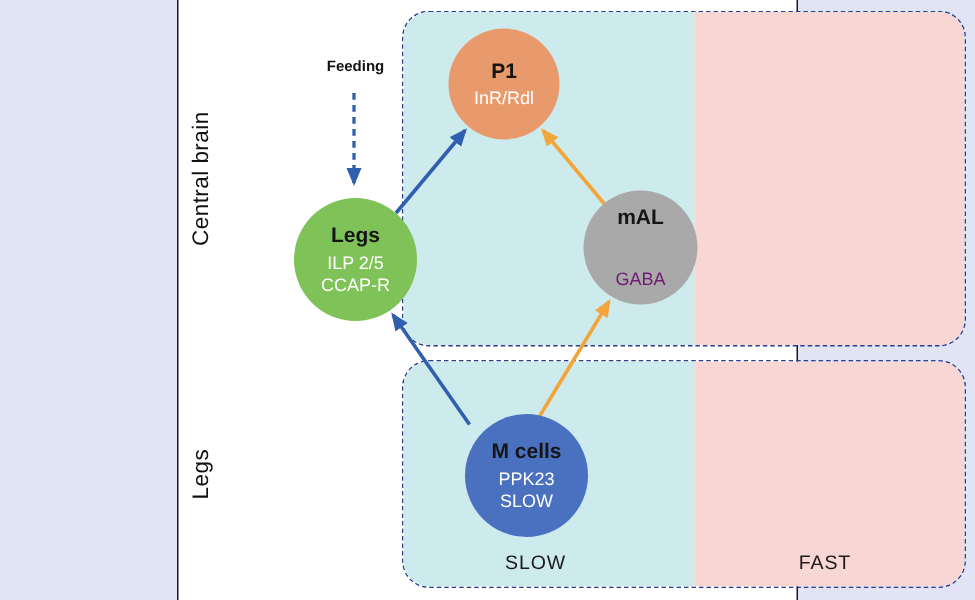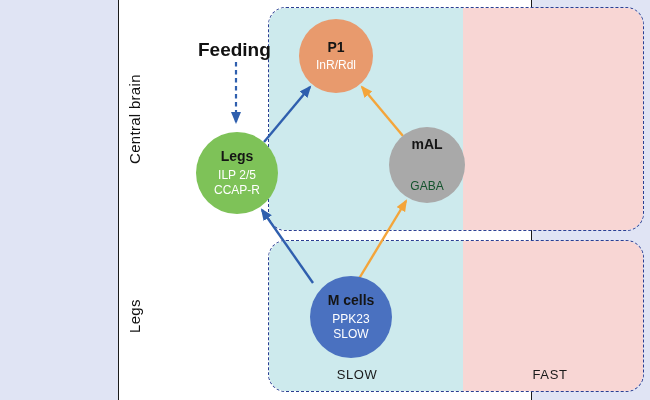--- a/index.html
+++ b/index.html
@@ -58,22 +58,23 @@
     letter-spacing: 0.6px;
     color: #1a1a1a;
   }
   .zone-slow { left: 33px; }
   .zone-fast { left: 226px; }
   
   .feeding-label {
     position: absolute;
     left: 198px; top: 39px;
     width: 78px;
+    text-align: center;
     font-weight: bold;
-    font-size: 19px;
+    font-size: 10px;
     color: #111;
   }
   
   .arrows {
     position: absolute;
     left: 0; top: 0;
     width: 650px; height: 400px;
     pointer-events: none;
   }
   
@@ -82,21 +83,21 @@
     border-radius: 50%;
     display: flex;
     flex-direction: column;
     align-items: center;
     justify-content: center;
     text-align: right;
     line-height: 1.25;
   }
   .node-title { font-weight: bold; font-size: 14px; color: #151515; margin-bottom: 2px; }
   .node-mol   { font-size: 12px; color: #ffffff; }
-  .node-mal .node-mol { color: #14532d; }
+  .node-mal .node-mol { color: #701a75; }
   .node-p1     { left: 299px; top: 19px;  width: 74px; height: 74px; }
   .node-ipcs   { left: 196px; top: 132px; width: 82px; height: 82px; }
   .node-mal    { left: 389px; top: 127px; width: 76px; height: 76px; gap: 23px; }
   .node-mcells { left: 310px; top: 276px; width: 82px; height: 82px; }
 </style>
 </head>
 <body>
 
 <div class="stage" style="background-color: rgb(224, 228, 244);">
   <div class="panel" style="background-color: rgb(255, 255, 255);">

